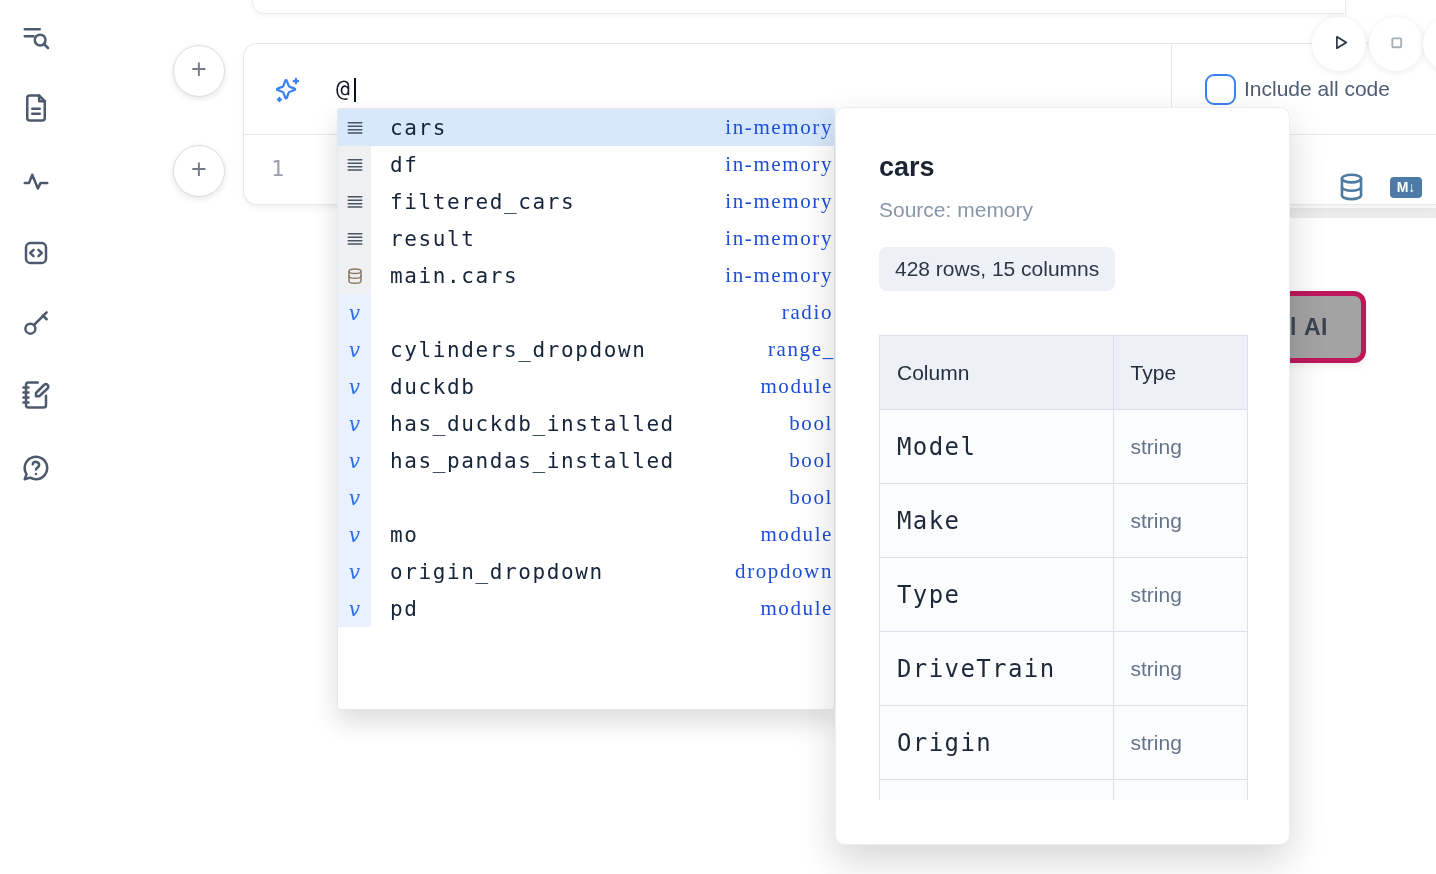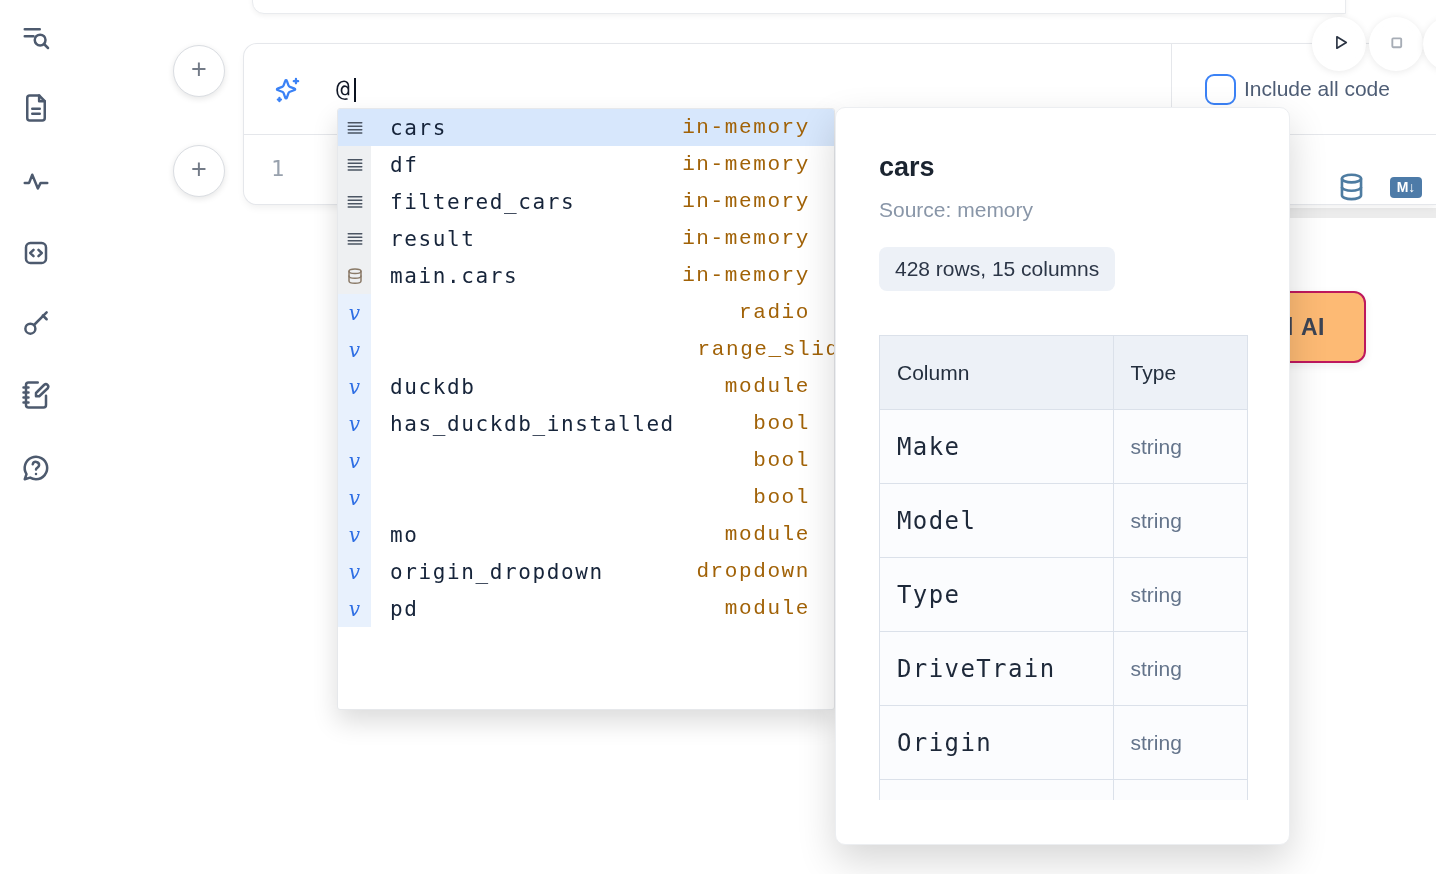--- a/index.html
+++ b/index.html
@@ -39,42 +39,42 @@
   .include-box{position:absolute;left:961px;top:30px;width:27px;height:27px;border:2.5px solid #3b82f6;border-radius:9px;background:#fff;cursor:pointer;}
   .include-label{position:absolute;left:1000px;top:33px;font-size:21px;color:#4e5d75;white-space:nowrap;}
 
   .line-no{position:absolute;left:27px;top:112px;font-size:22px;color:#98a1ad;}
   .cell-db-icon{position:absolute;left:1093px;top:128px;width:29px;height:31px;cursor:pointer;}
   .cell-db-icon svg{width:29px;height:31px;fill:none;stroke:#4e7ca1;stroke-width:2.2;}
   .md-badge{position:absolute;left:1146px;top:133px;width:32px;height:21px;background:#4d7ba8;border-radius:4px;color:#fff;
       font-weight:bold;font-size:14px;line-height:21px;text-align:center;cursor:pointer;font-family:"Liberation Sans",sans-serif;}
 
   
-  .ai-card{position:absolute;left:1240px;top:291px;width:126px;height:72px;background:#fdba74;border:2px solid #be185d;border-radius:12px;
+  .ai-card{position:absolute;left:1240px;top:291px;width:126px;height:72px;background:#a3a3a3;border:5px solid #be185d;border-radius:12px;
       box-shadow:0 3px 8px rgba(0,0,0,.07);z-index:10;display:flex;align-items:center;padding-left:45px;box-sizing:border-box;cursor:pointer;}
   .ai-card .lbl{font-size:23px;font-weight:bold;color:#3c4454;letter-spacing:.5px;}
   .ai-card .part{margin-right:7px;}
 
   
   .dropdown{position:absolute;left:337px;top:108px;width:498px;height:602px;background:#fff;border:1px solid #e6e8eb;border-radius:3px;
       box-shadow:0 12px 26px rgba(0,0,0,.14);overflow:hidden;z-index:20;box-sizing:border-box;}
   .ac-header{height:36px;line-height:36px;background:#f2f3f5;color:#565f6e;font-family:"DejaVu Sans Mono",monospace;
       font-size:20px;letter-spacing:1.5px;padding-left:10px;}
   .ac-row{height:37px;display:flex;align-items:center;cursor:pointer;}
   .ac-row.selected{background:#d7e7fc;}
   .gut{width:33px;height:37px;display:flex;align-items:center;justify-content:center;flex:none;}
   .gut.gray{background:#eef0f2;}
   .gut.blue{background:#e8f1fd;}
   .selected .gut{background:transparent;}
   .gut svg{width:18px;height:18px;fill:none;stroke-linecap:round;}
   .gut .rows-g{stroke:#4b5563;stroke-width:2;}
   .gut .db-g{stroke:#8a7a68;stroke-width:2;}
   .v-glyph{font-family:"DejaVu Serif",serif;font-style:italic;font-size:20px;color:#2f6fe4;line-height:1;}
   .ac-name{margin-left:19px;font-family:"DejaVu Sans Mono",monospace;font-size:21px;letter-spacing:1.6px;color:#16243a;white-space:nowrap;}
-  .ac-type{margin-left:auto;padding-right:24px;font-family:Liberation Mono, monospace;font-size:21px;letter-spacing:1.6px;color:#a16207;white-space:nowrap;}
+  .ac-type{margin-left:auto;padding-right:1px;font-family:Liberation Serif, serif;font-size:21px;letter-spacing:1.6px;color:#1d4ed8;white-space:nowrap;}
   .ac-type.overflow{margin-right:-58px;}
 
   
   .popup{position:absolute;left:835px;top:107px;width:455px;height:738px;background:#fff;border:1px solid #eceef1;border-radius:10px;
       box-shadow:0 16px 38px rgba(0,0,0,.16);z-index:30;box-sizing:border-box;padding:44px 0 0 43px;}
   .popup-title{font-size:27px;font-weight:bold;color:#1b2430;}
   .popup-source{margin-top:15px;font-size:21px;color:#8996a8;}
   .popup-badge{display:inline-block;margin-top:25px;background:#edf1f7;border-radius:8px;padding:10px 16px;font-size:21px;color:#2c3647;}
   .schema-wrap{margin-top:44px;width:369px;height:465px;overflow:hidden;}
   table.schema{border-collapse:collapse;width:369px;}
@@ -242,40 +242,42 @@
         <div class="ac-row">
           <span class="gut blue">
             <span class="v-glyph">v</span>
           </span>
           <span class="ac-type">radio</span>
         </div>
         <div class="ac-row">
           <span class="gut blue">
             <span class="v-glyph">v</span>
           </span>
+          <span class="ac-name">cylinders_dropdown</span>
           <span class="ac-type overflow">range_slider</span>
         </div>
         <div class="ac-row">
           <span class="gut blue">
             <span class="v-glyph">v</span>
           </span>
           <span class="ac-name">duckdb</span>
           <span class="ac-type">module</span>
         </div>
         <div class="ac-row">
           <span class="gut blue">
             <span class="v-glyph">v</span>
           </span>
           <span class="ac-name">has_duckdb_installed</span>
           <span class="ac-type">bool</span>
         </div>
         <div class="ac-row">
           <span class="gut blue">
             <span class="v-glyph">v</span>
           </span>
+          <span class="ac-name">has_pandas_installed</span>
           <span class="ac-type">bool</span>
         </div>
         <div class="ac-row">
           <span class="gut blue">
             <span class="v-glyph">v</span>
           </span>
           <span class="ac-type">bool</span>
         </div>
         <div class="ac-row">
           <span class="gut blue">
@@ -308,25 +310,25 @@
     <div class="schema-wrap">
       <table class="schema">
         <thead>
             <tr>
           <th class="tcol">Column</th>
           <th class="ttyp">Type</th>
         </tr>
           </thead>
         <tbody>
             <tr>
+              <td class="cname">Model</td>
+              <td class="ctype">string</td>
+            </tr>
+            <tr>
               <td class="cname">Make</td>
-              <td class="ctype">string</td>
-            </tr>
-            <tr>
-              <td class="cname">Model</td>
               <td class="ctype">string</td>
             </tr>
             <tr>
               <td class="cname">Type</td>
               <td class="ctype">string</td>
             </tr>
             <tr>
               <td class="cname">DriveTrain</td>
               <td class="ctype">string</td>
             </tr>

